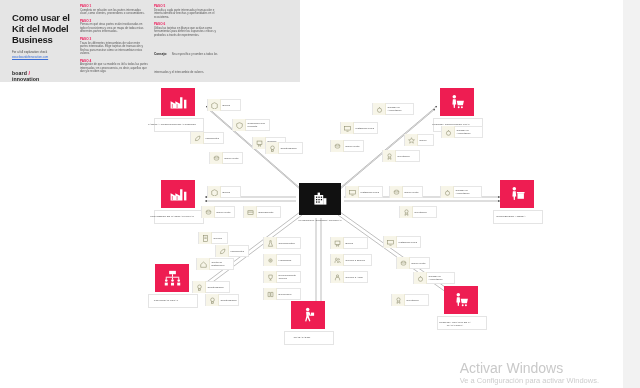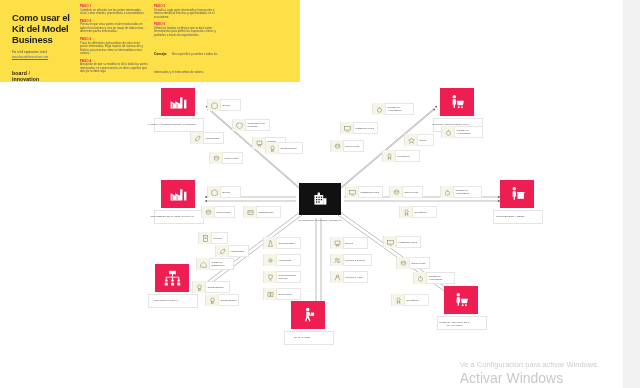--- a/index.html
+++ b/index.html
@@ -16,21 +16,21 @@
     overflow:hidden;
   }
   #outer-right{
     position:absolute;left:623px;top:0;width:17px;height:388px;
     background:#f2f2f2;
   }
 
   
   #header{
     position:absolute;left:0;top:0;width:300px;height:82px;
-    background:#fde047;
+    background:#e5e5e5;
   }
   #header-inner{position:absolute;inset:0;}
   .hdr-col{position:absolute;top:4px;}
   #hdr-title-col{left:12px;width:62px;}
   .hdr-title{
     font-size:9.5px;line-height:11px;font-weight:700;color:#1b1b1b;
     letter-spacing:-0.2px;margin-top:8px;
   }
   .hdr-sub{
     font-size:2.9px;line-height:4px;color:#4a4a4a;margin-top:5px;
@@ -669,19 +669,19 @@
             <circle cx="5" cy="4" r="2.6" fill="none" stroke="#8a8a6a" stroke-width="0.8"></circle>
             <rect x="3.8" y="7" width="2.4" height="2" fill="none" stroke="#8a8a6a" stroke-width="0.8"></rect>
           </svg>
         </span>
       <span class="clabel">Oportunidades</span>
     </div>
 
   </div>
 
   <div id="watermark">
+    <div id="wm1">Activar Windows</div>
     <div id="wm2">Ve a Configuración para activar Windows.</div>
-    <div id="wm1">Activar Windows</div>
   </div>
 
 </div>
 
 <div id="outer-right"></div>
 
 </body></html>

